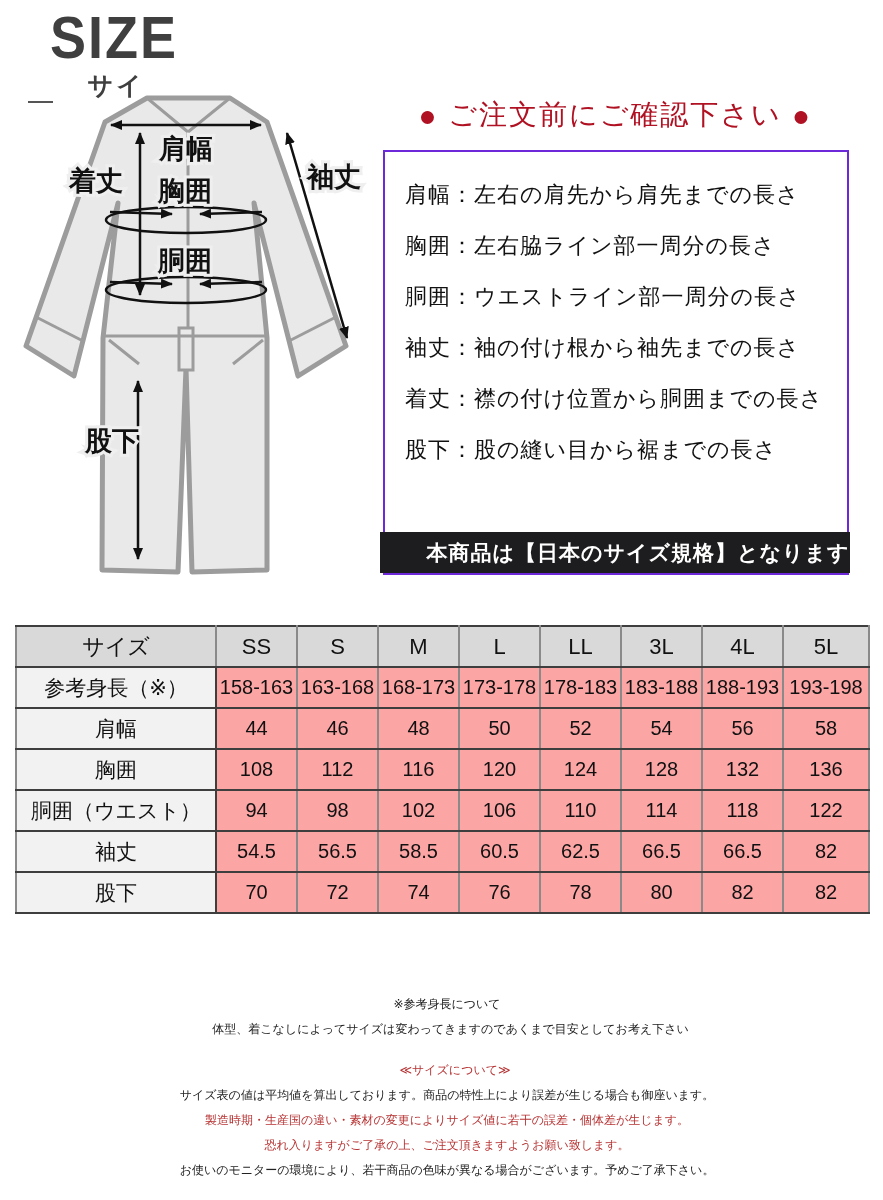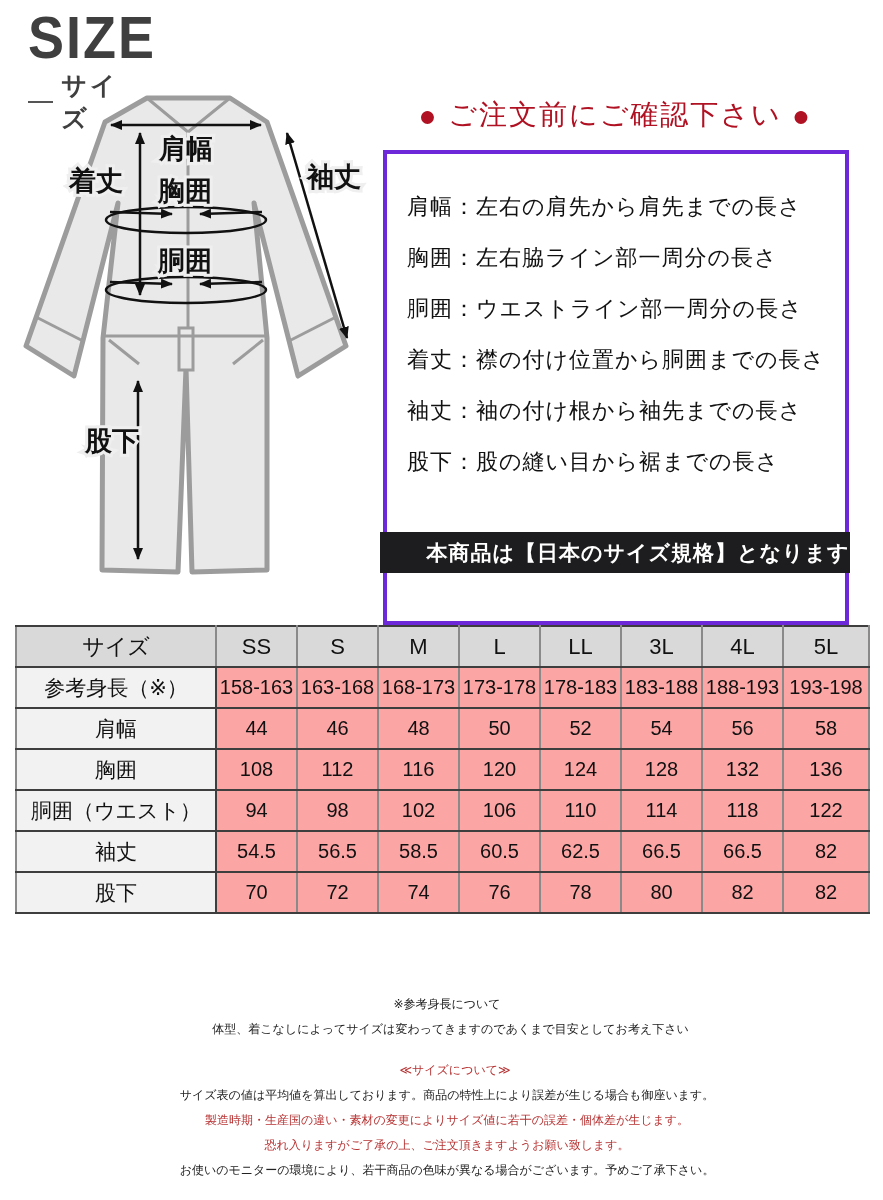--- a/index.html
+++ b/index.html
@@ -3,41 +3,41 @@
 <meta charset="utf-8">
 <style>
   * { margin:0; padding:0; box-sizing:border-box; }
   body { background:#ffffff; }
   .page {
     position:relative; width:883px; height:1200px; background:#ffffff;
     font-family:"Liberation Sans","DejaVu Sans",sans-serif; color:#1a1a1a; overflow:hidden;
   }
 
   
-  .size-title { position:absolute; left:28px; top:6px; width:150px; text-align:left; }
+  .size-title { position:absolute; left:28px; top:6px; width:150px; text-align:right; }
   .size-title .en {
     font-size:54px; font-weight:bold; letter-spacing:2px; color:#3f3f3f;
     line-height:1.1; transform:scaleY(1.08); transform-origin:top;
   }
   .size-title .ja-row { margin-top:4px; display:flex; align-items:center; justify-content:center; gap:8px; }
   .size-title .ja { font-size:25px; font-weight:bold; color:#3f3f3f; letter-spacing:3px; }
   .size-title .dash { display:inline-block; width:26px; height:0; border-top:2px solid #555; }
 
   
   .diagram { position:absolute; left:12px; top:78px; }
 
   
   .confirm-heading {
     position:absolute; left:380px; top:96px; width:470px; text-align:center;
     color:#b01223; font-size:28px; font-weight:normal; letter-spacing:2px; white-space:nowrap;
   }
   .confirm-heading .dot { font-size:30px; vertical-align:-2px; padding:0 10px; }
   .definitions-box {
-    position:absolute; left:383px; top:150px; width:466px; height:475px;
-    border:4px solid #6d28d9; padding:27px 0 0 20px;
+    position:absolute; left:383px; top:150px; width:466px; height:425px;
+    border:2px solid #6d28d9; padding:17px 0 0 20px;
   }
   .def-line { font-size:22px; line-height:51px; color:#111; letter-spacing:1px; white-space:nowrap; }
   .notice-bar {
     position:absolute; left:380px; top:532px; width:470px; height:41px;
     background:#1d1d1f; color:#ffffff; font-size:21px; font-weight:bold;
     text-align:center; line-height:41px; letter-spacing:1px; white-space:nowrap;padding-left:46px;
   }
 
   
   .size-table {
@@ -122,22 +122,22 @@
   </svg>
 
   <div class="confirm-heading">
     <span class="dot">●</span><span>ご注文前にご確認下さい</span><span class="dot">●</span>
   </div>
 
   <div class="definitions-box">
       <div class="def-line">肩幅：左右の肩先から肩先までの長さ</div>
       <div class="def-line">胸囲：左右脇ライン部一周分の長さ</div>
       <div class="def-line">胴囲：ウエストライン部一周分の長さ</div>
+      <div class="def-line">袖丈：袖の付け根から袖先までの長さ</div>
       <div class="def-line">着丈：襟の付け位置から胴囲までの長さ</div>
-      <div class="def-line">袖丈：袖の付け根から袖先までの長さ</div>
       <div class="def-line">股下：股の縫い目から裾までの長さ</div>
     </div>
 
   <div class="notice-bar">本商品は【日本のサイズ規格】となります</div>
 
   <table class="size-table">
     <colgroup>
       <col style="width:200px">
       <col style="width:81px">
         <col style="width:81px">

